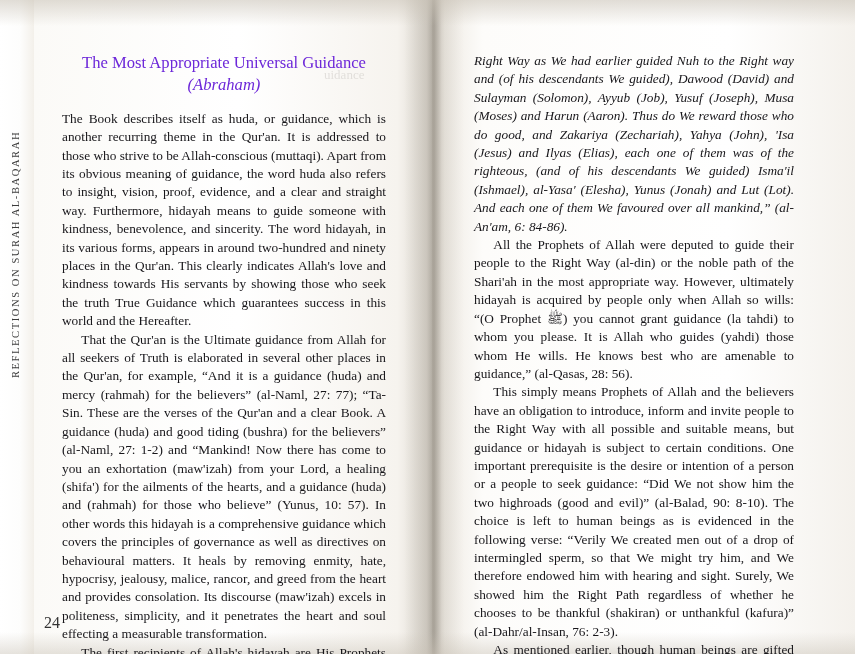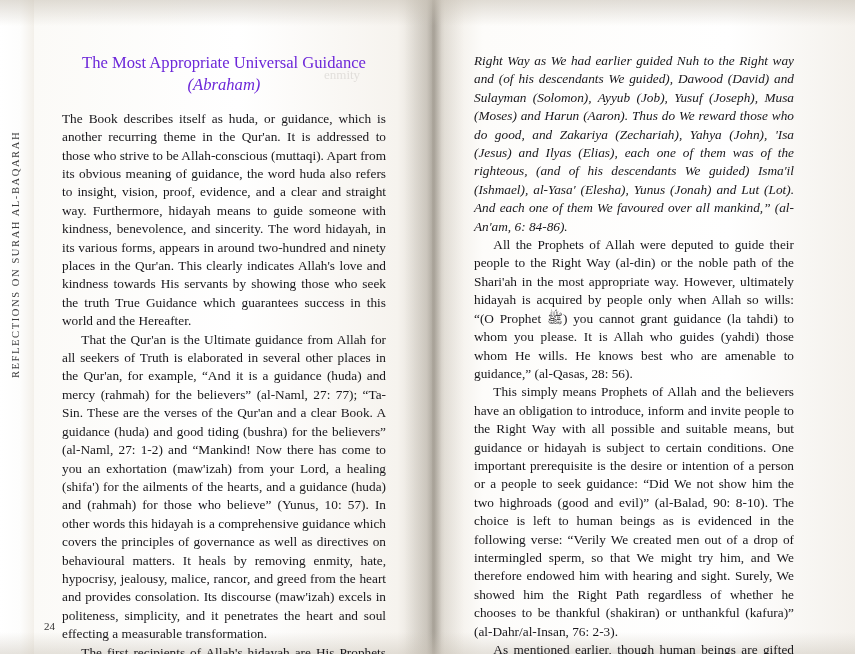--- a/index.html
+++ b/index.html
@@ -85,21 +85,21 @@
   }
   .running-head-inner {
     display: inline-block;
     transform: translate(-322px, 2px);
   }
 
   .page-number {
     position: absolute;
     left: 44px;
     bottom: 22px;
-    font-size: 11px;
+    font-size: 16px;
     color: #333;
     font-family: "Liberation Serif", serif;
   }
 
   .col {
     position: absolute;
     font-size: 13.3px;
     line-height: 1.385;
     color: #17161a;
     text-align: justify;
@@ -157,21 +157,21 @@
     <div class="gutter"></div>
     <div class="top-shade"></div>
     <div class="bottom-shade"></div>
 
     <div class="running-head">
       <span class="running-head-inner">REFLECTIONS ON SURAH AL-BAQARAH</span>
     </div>
 
     <div class="page-number">24</div>
 
-    <div class="ghost" style="left:324px; top:66px;">enmity</div>
+    <div class="ghost" style="left:324px; top:66px;">uidance</div>
 
     <div class="col col-left">
       <h1 class="title">
         <span>The Most Appropriate Universal Guidance</span>
         <span class="sub">(Abraham)</span>
       </h1>
       <p class="noindent">The Book describes itself as huda, or guidance, which is another recurring theme in the Qur'an. It is addressed to those who strive to be Allah-conscious (muttaqi). Apart from its obvious meaning of guidance, the word huda also refers to insight, vision, proof, evidence, and a clear and straight way. Furthermore, hidayah means to guide someone with kindness, benevolence, and sincerity. The word hidayah, in its various forms, appears in around two-hundred and ninety places in the Qur'an. This clearly indicates Allah's love and kindness towards His servants by showing those who seek the truth True Guidance which guarantees success in this world and the Hereafter.</p>
       <p>That the Qur'an is the Ultimate guidance from Allah for all seekers of Truth is elaborated in several other places in the Qur'an, for example, “And it is a guidance (huda) and mercy (rahmah) for the believers” (al-Naml, 27: 77); “Ta-Sin. These are the verses of the Qur'an and a clear Book. A guidance (huda) and good tiding (bushra) for the believers” (al-Naml, 27: 1-2) and “Mankind! Now there has come to you an exhortation (maw'izah) from your Lord, a healing (shifa') for the ailments of the hearts, and a guidance (huda) and (rahmah) for those who believe” (Yunus, 10: 57). In other words this hidayah is a comprehensive guidance which covers the principles of governance as well as directives on behavioural matters. It heals by removing enmity, hate, hypocrisy, jealousy, malice, rancor, and greed from the heart and provides consolation. Its discourse (maw'izah) excels in politeness, simplicity, and it penetrates the heart and soul effecting a measurable transformation.</p>
       <p>The first recipients of Allah's hidayah are His Prophets themselves: “And We bestowed upon Ibrahim (Abraham), Ishaq (Isaac) and Ya'qub (Jacob), and each of them did We guide (hadayna) to the</p>
     </div>

